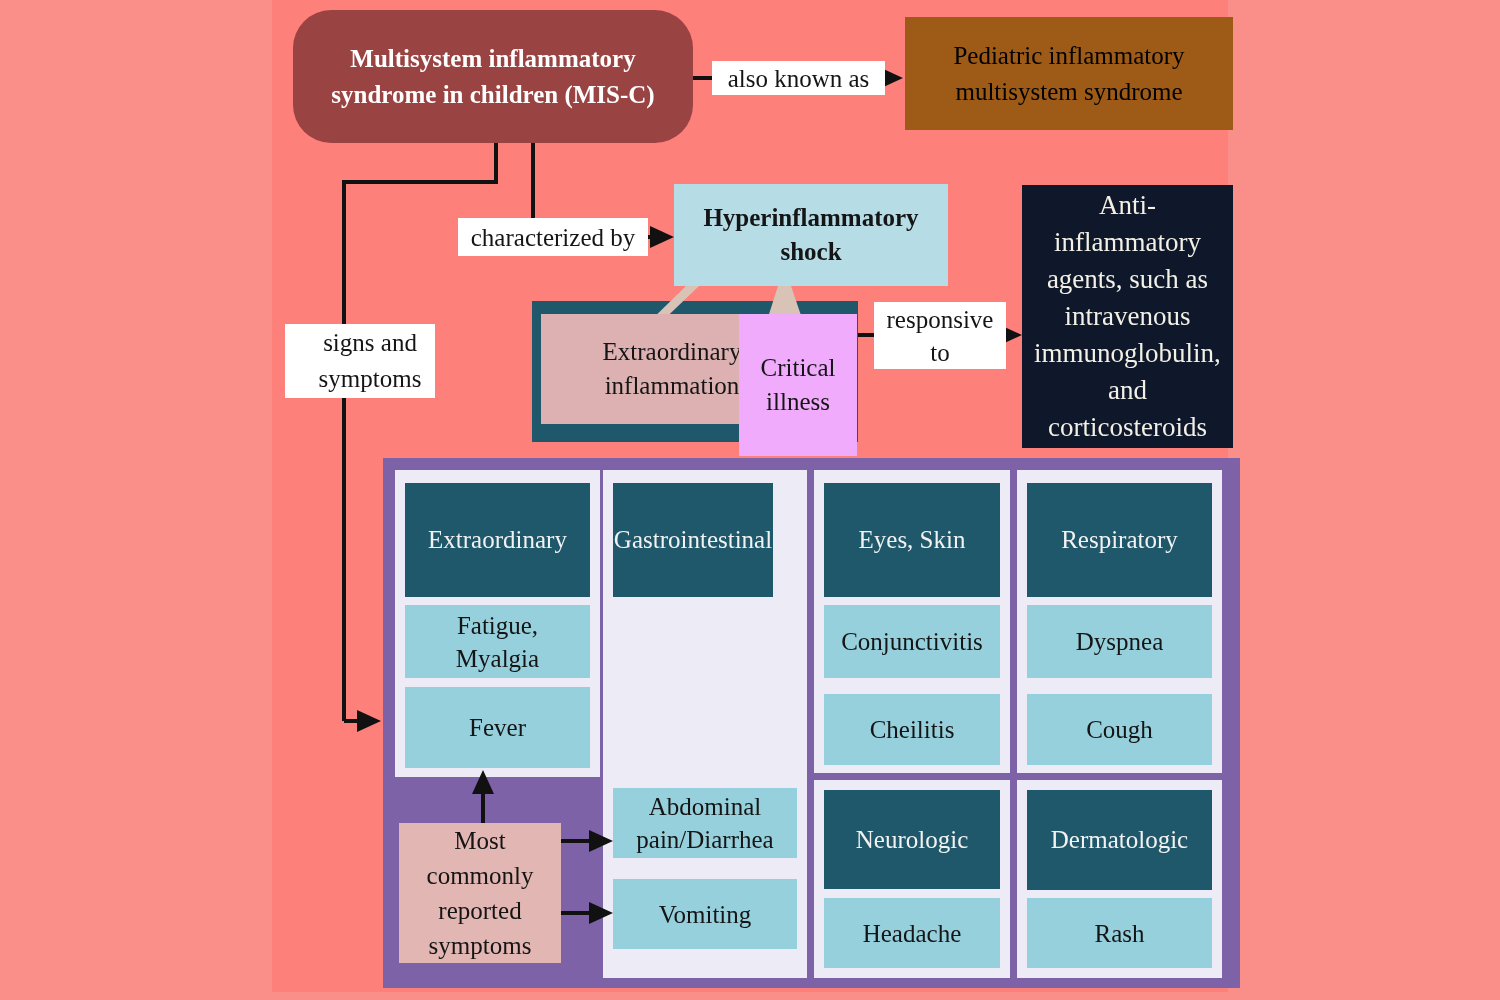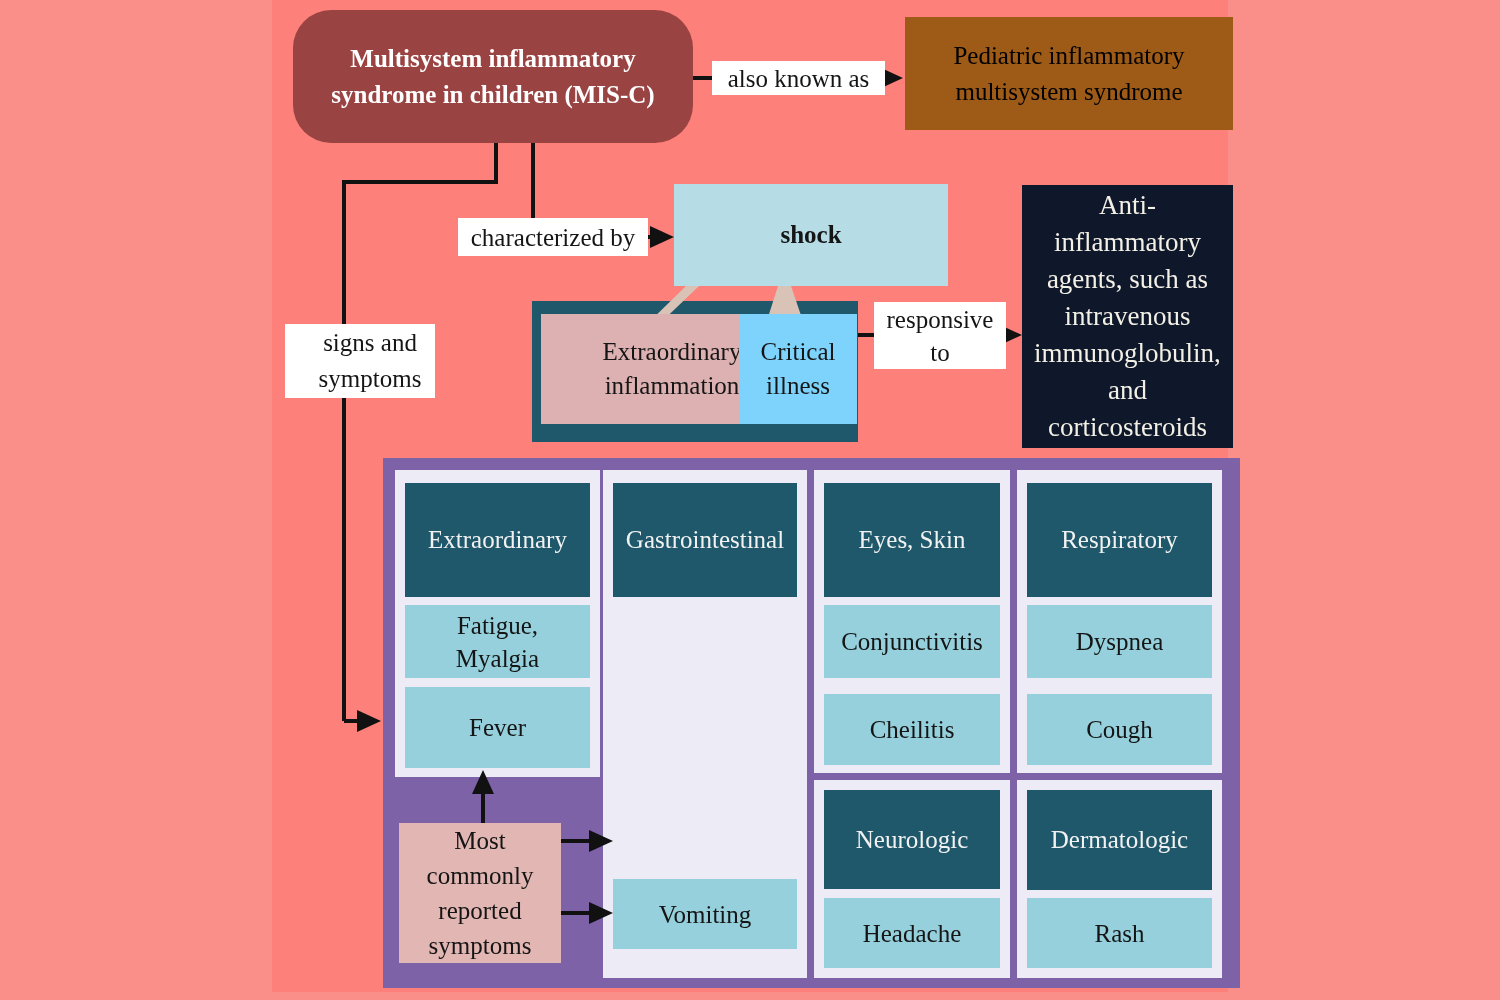--- a/index.html
+++ b/index.html
@@ -15,39 +15,39 @@
       border-radius:38px;color:#ffffff;font-weight:bold;font-size:25px;line-height:36px;}
   [data-name="pims-node"]{left:905px;top:17px;width:328px;height:113px;background:#9e5a17;
       color:#000000;font-size:25px;line-height:36px;}
   [data-name="also-known-as-label"]{left:712px;top:61px;width:165px;height:34px;}
   [data-name="characterized-by-label"]{left:458px;top:218px;width:182px;height:38px;}
   [data-name="hyperinflammatory-node"]{left:674px;top:184px;width:274px;height:102px;
       background:#b6dce6;font-weight:bold;font-size:25px;line-height:34px;}
   [data-name="shock-group"]{left:532px;top:301px;width:326px;height:141px;background:#1f586b;}
   [data-name="extraordinary-node"]{left:541px;top:314px;width:190px;height:110px;
       background:#ddb1b1;font-size:25px;line-height:34px;padding-left:36px;}
-  [data-name="critical-node"]{left:739px;top:314px;width:118px;height:110px;
-      background:#7dd3fc;font-size:25px;line-height:34px;}
+  [data-name="critical-node"]{left:739px;top:314px;width:118px;height:142px;
+      background:#f0abfc;font-size:25px;line-height:34px;}
   [data-name="responsive-to-label"]{left:874px;top:302px;width:124px;height:67px;}
   [data-name="anti-inflammatory-node"]{left:1022px;top:185px;width:211px;height:263px;
       background:#0f172a;color:#f3f0e6;font-size:27px;line-height:37px;}
   [data-name="signs-symptoms-label"]{left:285px;top:324px;width:122px;height:74px;line-height:36px;padding-left:24px;}
   [data-name="symptoms-panel"]{position:absolute;left:383px;top:458px;width:857px;height:530px;
       background:#7d62a8;}
   .panel{position:absolute;background:#edebf5;}
   [data-name="panel-constitutional"]{left:395px;top:470px;width:205px;height:307px;}
   [data-name="panel-gastrointestinal"]{left:603px;top:470px;width:204px;height:508px;}
   [data-name="panel-eyes-skin"]{left:814px;top:470px;width:196px;height:303px;}
   [data-name="panel-respiratory"]{left:1017px;top:470px;width:205px;height:303px;}
   [data-name="panel-neurologic"]{left:814px;top:780px;width:196px;height:198px;}
   [data-name="panel-dermatologic"]{left:1017px;top:780px;width:205px;height:198px;}
   .thead{background:#1f586b;color:#f2f2f2;font-size:25px;line-height:32px;}
   .tcell{background:#95d0dc;font-size:25px;line-height:33px;}
   [data-name="header-constitutional"]{left:405px;top:483px;width:185px;height:114px;}
-  [data-name="header-gastrointestinal"]{left:613px;top:483px;width:184px;height:114px;}
+  [data-name="header-gastrointestinal"]{left:613px;top:483px;width:160px;height:114px;}
   [data-name="header-eyes-skin"]{left:824px;top:483px;width:176px;height:114px;}
   [data-name="header-respiratory"]{left:1027px;top:483px;width:185px;height:114px;}
   [data-name="header-neurologic"]{left:824px;top:790px;width:176px;height:99px;text-align:right;}
   [data-name="header-dermatologic"]{left:1027px;top:790px;width:185px;height:100px;}
   [data-name="cell-fatigue-myalgia"]{left:405px;top:605px;width:185px;height:73px;text-align:right;}
   [data-name="cell-fever"]{left:405px;top:687px;width:185px;height:81px;}
   [data-name="cell-abdominal-pain"]{left:613px;top:788px;width:184px;height:70px;}
   [data-name="cell-vomiting"]{left:613px;top:879px;width:184px;height:70px;}
   [data-name="cell-conjunctivitis"]{left:824px;top:605px;width:176px;height:73px;}
   [data-name="cell-cheilitis"]{left:824px;top:694px;width:176px;height:71px;}
@@ -91,20 +91,24 @@
     <span data-name="header-label">Dermatologic</span>
   </div>
 
   <div class="tcell" data-name="cell-fatigue-myalgia">
     <span data-name="cell-line">Fatigue,</span>
     <span data-name="cell-line">Myalgia</span>
   </div>
   <div class="tcell" data-name="cell-fever">
     <span data-name="cell-line">Fever</span>
   </div>
+  <div class="tcell" data-name="cell-abdominal-pain">
+    <span data-name="cell-line">Abdominal</span>
+    <span data-name="cell-line">pain/Diarrhea</span>
+  </div>
   <div class="tcell" data-name="cell-vomiting">
     <span data-name="cell-line">Vomiting</span>
   </div>
   <div class="tcell" data-name="cell-conjunctivitis">
     <span data-name="cell-line">Conjunctivitis</span>
   </div>
   <div class="tcell" data-name="cell-cheilitis">
     <span data-name="cell-line">Cheilitis</span>
   </div>
   <div class="tcell" data-name="cell-dyspnea">
@@ -124,20 +128,21 @@
   <div class="node" data-name="anti-inflammatory-node">
     <span data-name="node-line">Anti-</span>
     <span data-name="node-line">inflammatory</span>
     <span data-name="node-line">agents, such as</span>
     <span data-name="node-line">intravenous</span>
     <span data-name="node-line">immunoglobulin,</span>
     <span data-name="node-line">and</span>
     <span data-name="node-line">corticosteroids</span>
   </div>
   <div class="node" data-name="hyperinflammatory-node">
+    <span data-name="node-line">Hyperinflammatory</span>
     <span data-name="node-line">shock</span>
   </div>
   <div class="node" data-name="pims-node">
     <span data-name="node-line">Pediatric inflammatory</span>
     <span data-name="node-line">multisystem syndrome</span>
   </div>
   <div class="node" data-name="misc-node">
     <span data-name="node-line">Multisystem inflammatory</span>
     <span data-name="node-line">syndrome in children (MIS-C)</span>
   </div>

